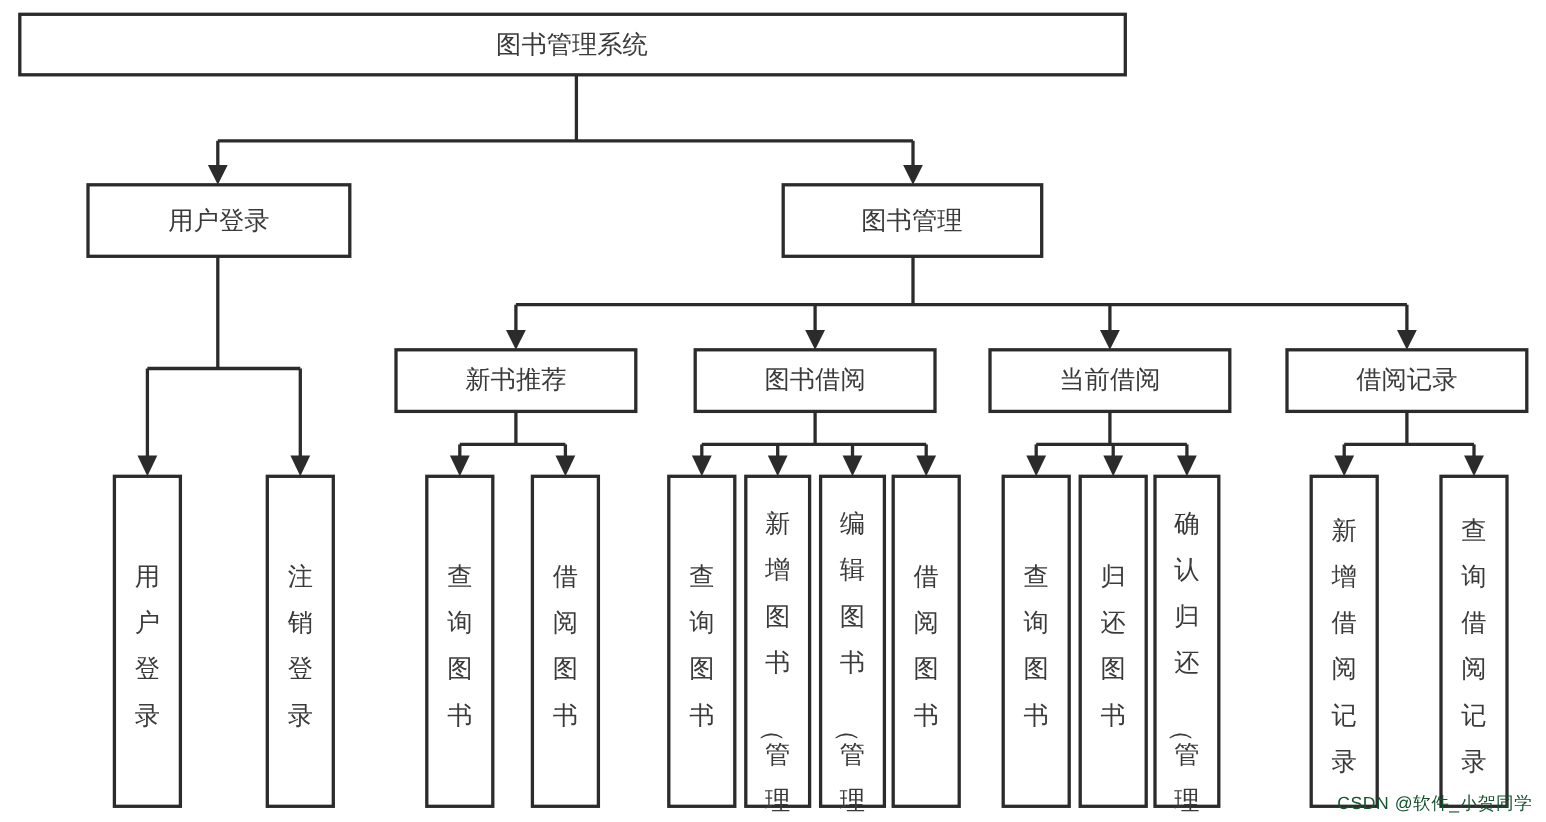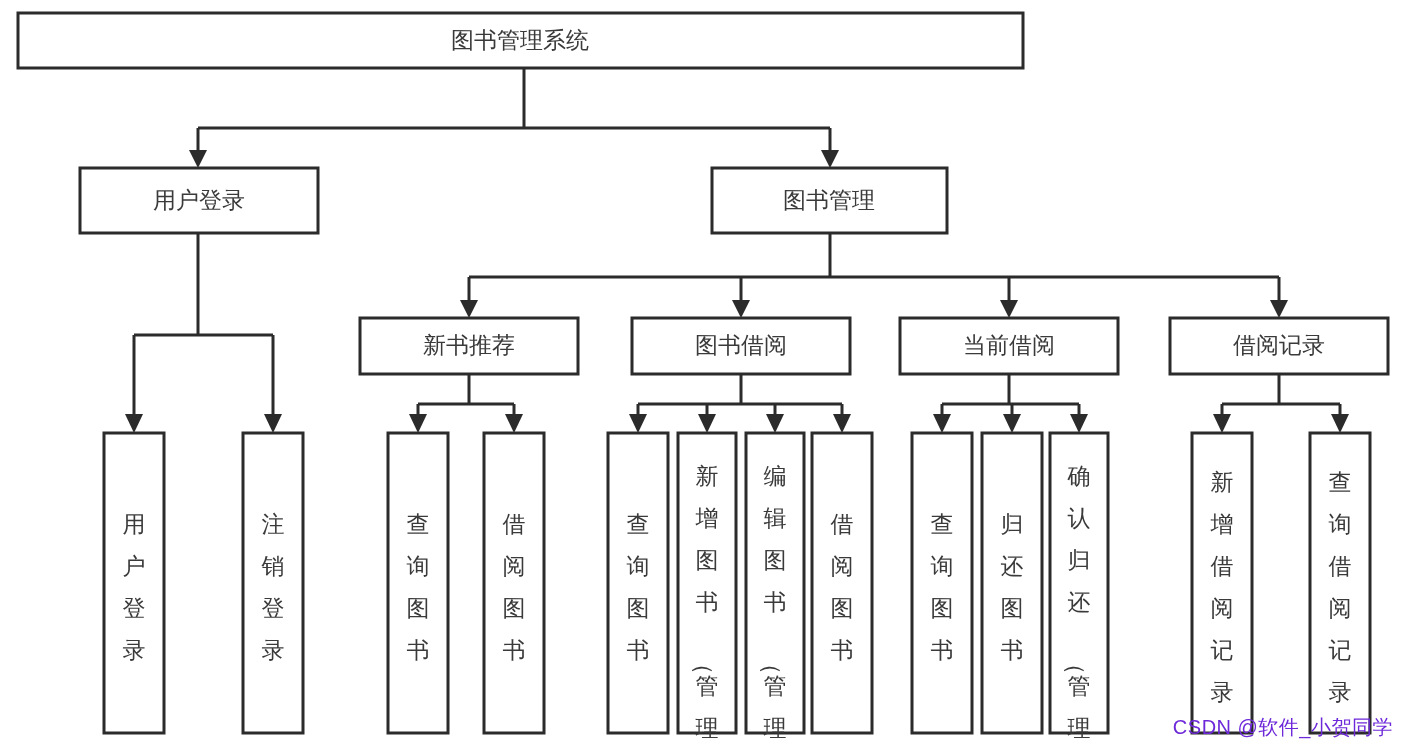--- a/index.html
+++ b/index.html
@@ -49,22 +49,22 @@
     fill: none;
   }
   .arrow-head {
     fill: #2b2b2b;
     stroke: none;
   }
   .watermark {
     position: absolute;
     right: 12px;
     bottom: 6px;
-    color: #6d28d9;
-    font-size: 20px;
+    color: #14532d;
+    font-size: 16px;
     font-family: "Liberation Sans", "DejaVu Sans", sans-serif;
     letter-spacing: 0.5px;
     white-space: nowrap;
     user-select: none;
   }
 </style>
 </head>
 <body>
 
 <div id="diagram-root">

